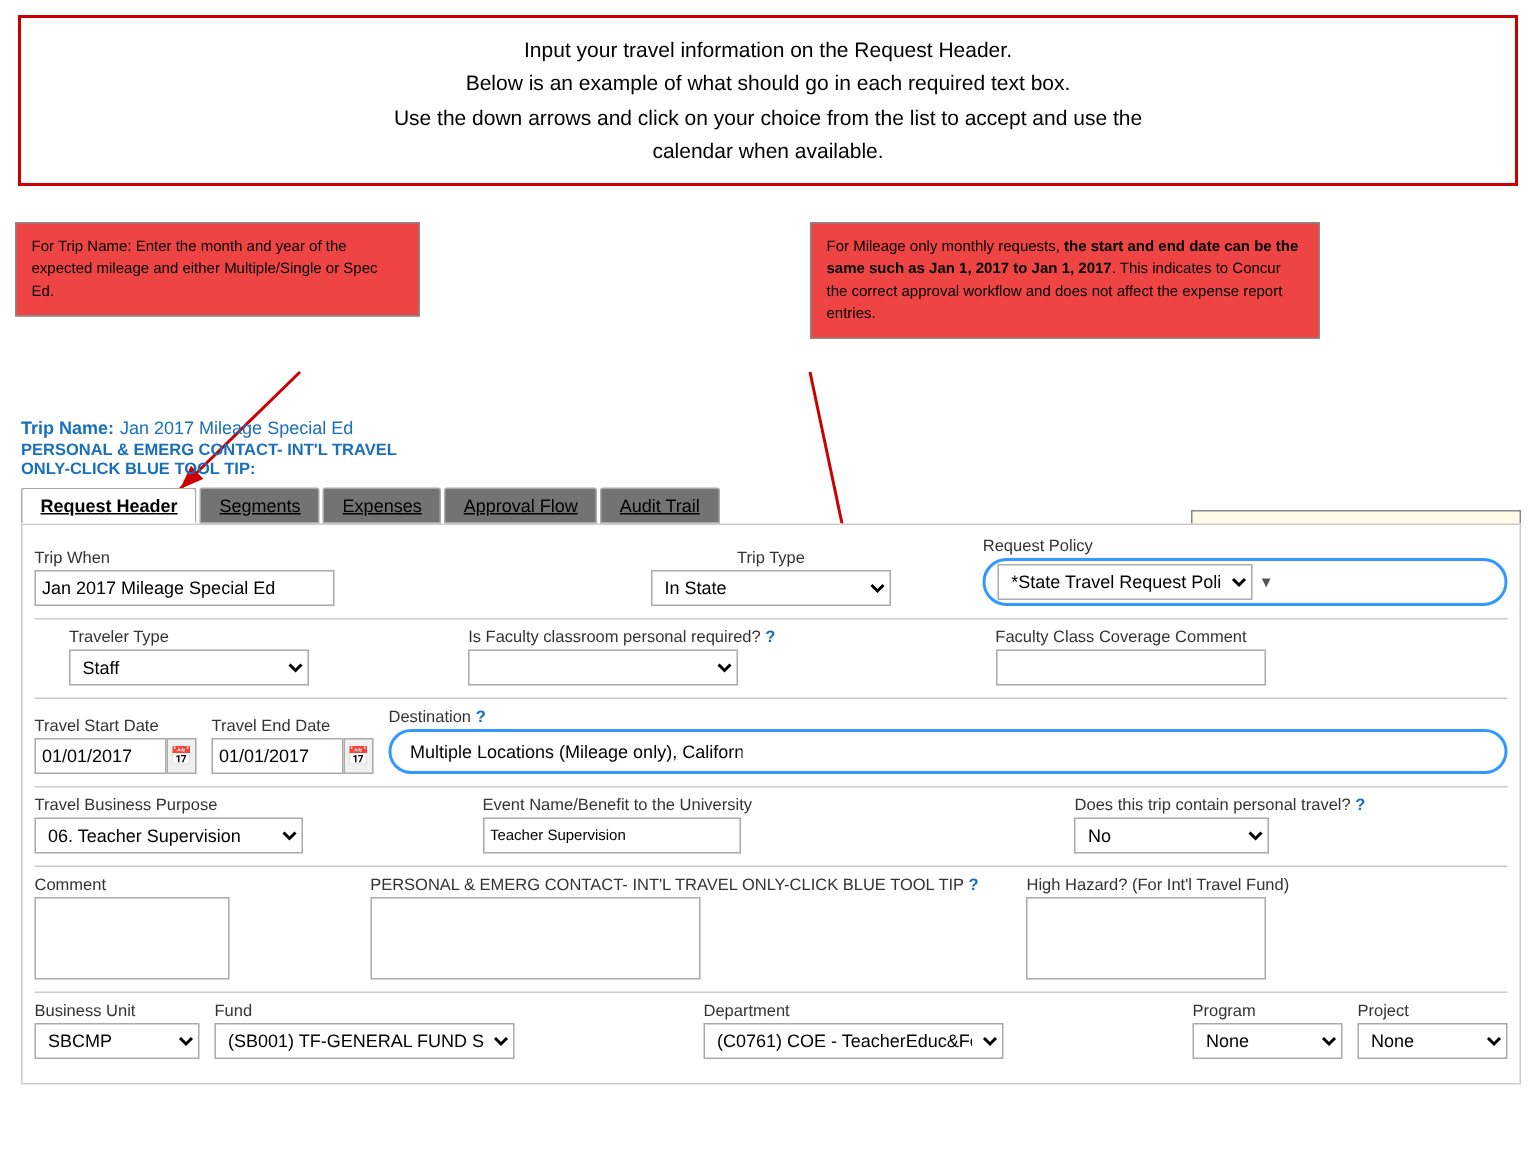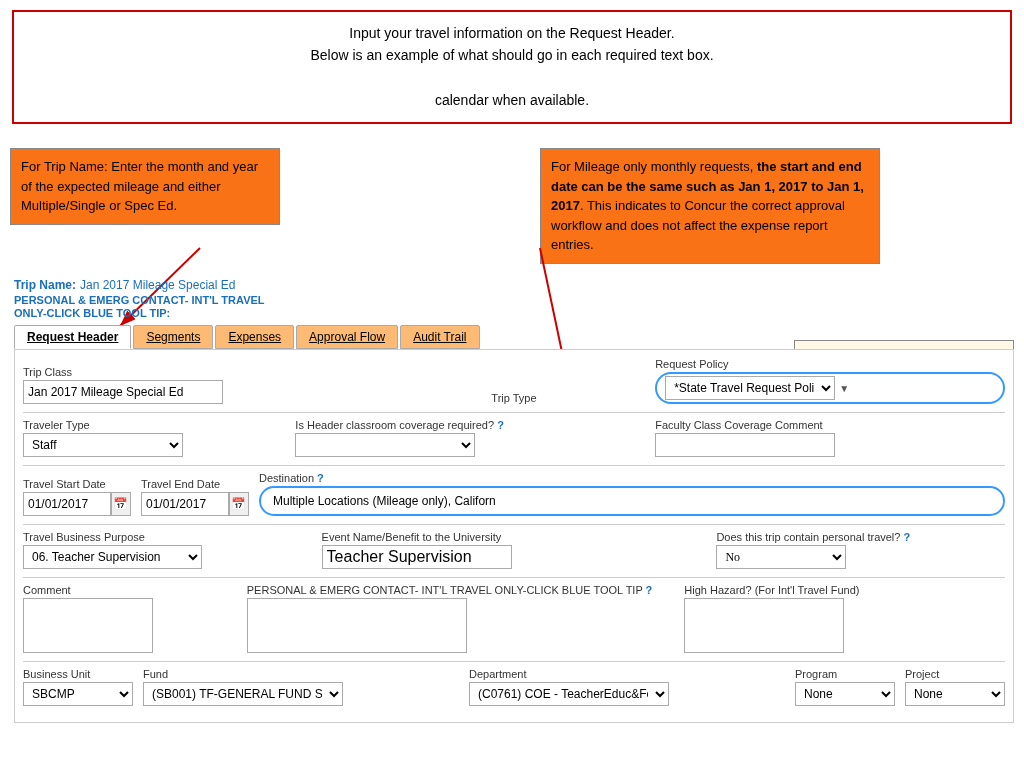--- a/index.html
+++ b/index.html
@@ -19,24 +19,24 @@
       margin: 10px 12px 8px 12px;
       padding: 10px 20px;
       text-align: center;
       font-size: 14px;
       line-height: 1.6;
     }
 
     
     .annotation {
       position: absolute;
-      background: #f97316;
+      background: #ef4444;
       border: 1.5px solid #888;
       padding: 8px 10px;
-      font-size: 13px;
+      font-size: 10px;
       line-height: 1.5;
     }
 
     .annotation-left {
       left: 10px;
       top: 148px;
       width: 270px;
       border: 1.5px solid #888;
     }
 
@@ -72,21 +72,21 @@
       display: flex;
       gap: 2px;
       margin: 6px 0 0 0;
       text-decoration: underline;
     }
 
     .tab {
       padding: 4px 12px;
       font-size: 12px;
       border: 1px solid #aaa;
-      background: #fdba74;
+      background: #737373;
       cursor: pointer;
       border-radius: 2px 2px 0 0;
     }
 
     .tab.active {
       background: #fff;
       border-bottom: 1px solid #fff;
       font-weight: bold;
     }
 
@@ -162,21 +162,21 @@
       resize: none;
       padding: 2px;
     }
   </style>
 </head>
 <body>
 
 <div class="instruction-box">
   <span>Input your travel information on the Request Header.</span><br>
   <span>Below is an example of what should go in each required text box.</span><br>
-  <br>
+  <span>Use the down arrows and click on your choice from the list to accept and use the</span><br>
   <span>calendar when available.</span>
 </div>
 
 <div class="annotation annotation-left">
   <span>For Trip Name: Enter the month and year of the expected mileage and either Multiple/Single or Spec Ed.</span>
 </div>
 
 <div class="annotation annotation-right">
   <span>For Mileage only monthly requests, </span><strong>the start and end date can be the same such as Jan 1, 2017 to Jan 1, 2017</strong><span>.  This indicates to Concur the correct approval workflow and does not affect the expense report entries.</span>
 </div>
@@ -222,49 +222,54 @@
     <div class="tab">Segments</div>
     <div class="tab">Expenses</div>
     <div class="tab">Approval Flow</div>
     <div class="tab">Audit Trail</div>
   </div>
 
   <div class="form-section">
 
     <div class="form-row">
       <div class="form-group" style="flex:2;">
-        <label>Trip Class</label>
+        <label>Trip When</label>
         <input type="text" style="width: 200px;" value="Jan 2017 Mileage Special Ed">
       </div>
       <div class="form-group" style="flex:1.5;align-items:center;">
         <label>Trip Type</label>
+        <div style="display:flex; align-items:center;">
+          <select style="width:160px; height:24px; font-size:12px; border:1px solid #aaa;">
+            <option>In State</option>
+          </select>
+        </div>
       </div>
       <div class="form-group" style="flex:2;">
         <label>Request Policy</label>
         <div style="border:2px solid #3399ff; border-radius:20px; padding:2px 8px; display:inline-flex; align-items:center; gap:4px;">
           <select style="width:170px; height:24px; font-size:12px; border:1px solid #aaa;">
             <option>*State Travel Request Policy</option>
           </select>
           <span style="font-size:10px; color:#555;">▼</span>
         </div>
       </div>
     </div>
 
     <hr class="form-divider">
 
     <div class="form-row">
-      <div class="form-group" style="flex:1.5;">
+      <div class="form-group" style="flex:1.5;margin-left:23px;">
         <label>Traveler Type</label>
         <select style="width:160px; height:24px; font-size:12px; border:1px solid #aaa;">
           <option>Staff</option>
         </select>
       </div>
       <div class="form-group" style="flex:2;">
         <label>
-          <span>Is Header classroom coverage required?</span>
+          <span>Is Faculty classroom personal required?</span>
           <span style="color:#1a6fba; font-weight:bold; cursor:pointer;">?</span>
         </label>
         <select style="width:180px; height:24px; font-size:12px; border:1px solid #aaa;">
           <option></option>
         </select>
       </div>
       <div class="form-group" style="flex:2;">
         <label>Faculty Class Coverage Comment</label>
         <input type="text" style="width: 180px; height: 24px; font-size: 12px; border: 1px solid rgb(170, 170, 170);" value="">
       </div>
@@ -302,28 +307,28 @@
 
     <div class="form-row">
       <div class="form-group" style="flex:1.5;">
         <label>Travel Business Purpose</label>
         <select style="width:179px; height:24px; font-size:12px; border:1px solid #aaa;">
           <option>06. Teacher Supervision</option>
         </select>
       </div>
       <div class="form-group" style="flex:2;">
         <label>Event Name/Benefit to the University</label>
-        <input type="text" style="width: 190px; height: 24px; font-size: 16px; border: 1px solid rgb(170, 170, 170);" value="Teacher Supervision">
+        <input type="text" style="width: 172px; height: 24px; font-size: 10px; border: 1px solid rgb(170, 170, 170);" value="Teacher Supervision">
       </div>
       <div class="form-group" style="flex:1.5;">
         <label>
           <span>Does this trip contain personal travel?</span>
           <span style="color:#1a6fba; font-weight:bold; cursor:pointer;">?</span>
         </label>
-        <select style="width:130px; height:24px; font-size:12px; border:1px solid #aaa;font-family:Liberation Serif, serif;">
+        <select style="width:130px; height:24px; font-size:12px; border:1px solid #aaa;">
           <option>No</option>
         </select>
       </div>
     </div>
 
     <hr class="form-divider">
 
     <div class="form-row" style="align-items:flex-start;">
       <div class="form-group" style="flex:1;">
         <label>Comment</label>

